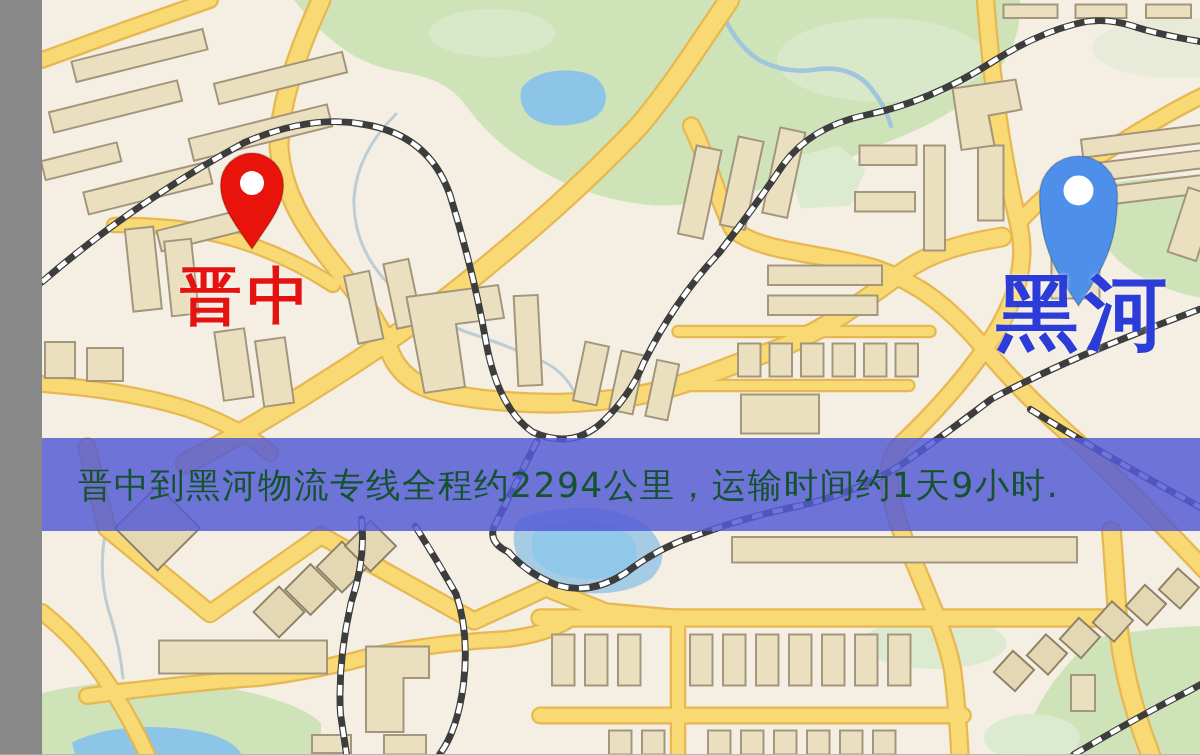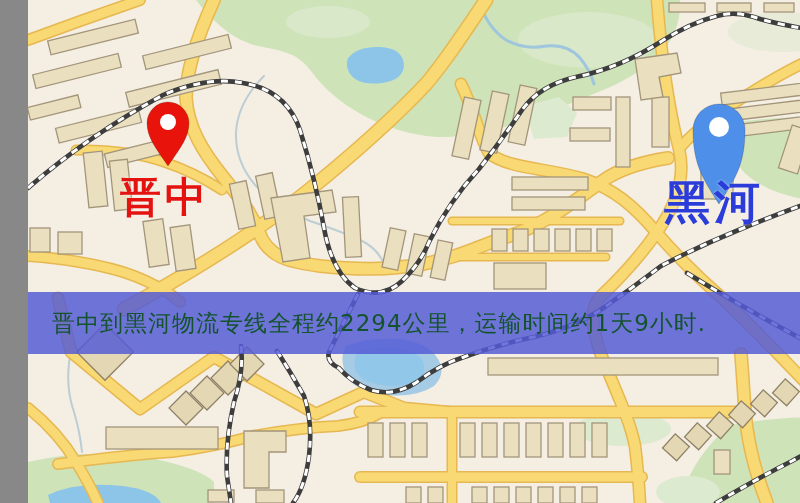--- a/index.html
+++ b/index.html
@@ -29,21 +29,21 @@
     position:absolute;left:0;top:292px;width:800px;height:62px;
     display:flex;align-items:center;white-space:nowrap;
     padding-left:24px;box-sizing:border-box;
     font-size:23px;letter-spacing:1px;color:#14532d;
   }
   .pin-label{
     position:absolute;font-weight:700;white-space:nowrap;
     text-shadow:0 0 3px rgba(255,255,255,0.55);
   }
   .pin-label.origin{left:92px;top:170px;font-size:41px;letter-spacing:4px;}
-  .pin-label.dest{left:636px;top:172px;font-size:46px;letter-spacing:4px;}
+  .pin-label.dest{left:636px;top:172px;font-size:55px;letter-spacing:4px;}
 </style>
 </head>
 <body>
 
 <div class="screen">
 
   <svg width="800" height="503" viewBox="0 0 800 503">
 
     <rect x="0" y="0" width="800" height="503" fill="#f4eee3"></rect>
 

